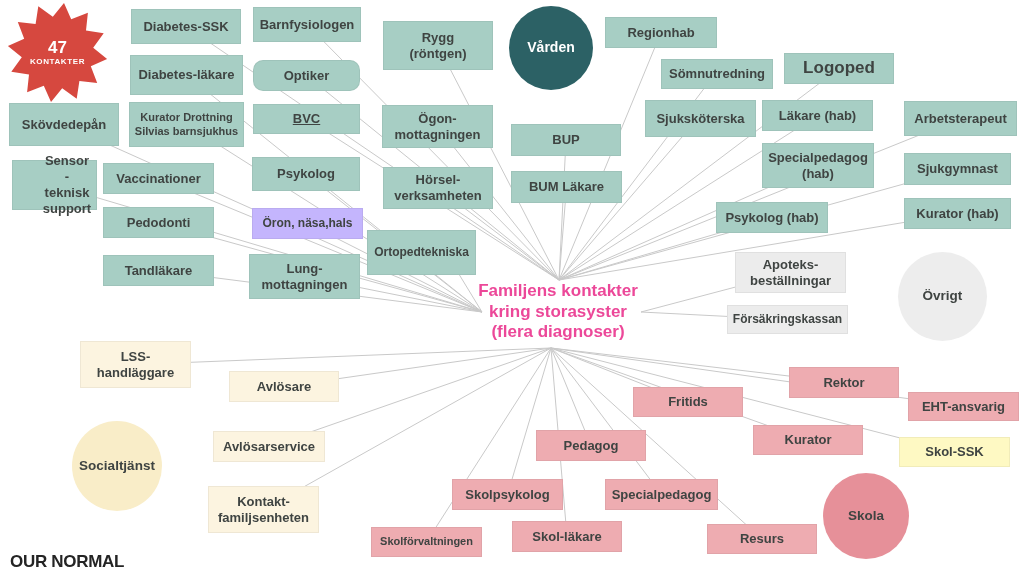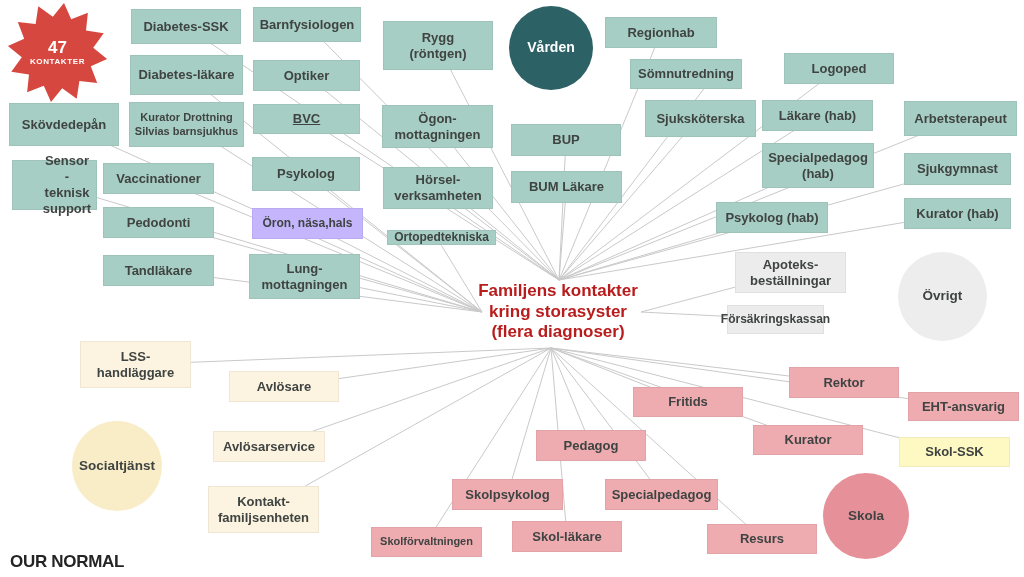--- a/index.html
+++ b/index.html
@@ -29,21 +29,21 @@
   #badge .badge-text{
     position:absolute;left:0;top:0;width:105px;height:105px;
     display:flex;flex-direction:column;align-items:center;justify-content:center;
     color:#ffffff;font-weight:700;text-align:center;
   }
   #badge .count{font-size:17px;line-height:1.1;}
   #badge .lbl{font-size:8px;letter-spacing:0.6px;}
   #center-title{
     position:absolute;left:462px;top:281px;width:192px;
     text-align:center;
-    font-size:17px;line-height:1.22;font-weight:700;color:#b91c1c;
+    font-size:17px;line-height:1.22;font-weight:700;color:#ec4899;
   }
   #logo{
     position:absolute;left:10px;top:552px;
     font-size:17px;font-weight:700;letter-spacing:-0.3px;color:#242424;
   }
 </style>
 </head>
 <body>
 
 <div id="canvas">
@@ -95,59 +95,59 @@
       <line x1="551" y1="348" x2="661.5" y2="494.5" stroke="#c9c9c9" stroke-width="1"></line>
       <line x1="551" y1="348" x2="567" y2="536.5" stroke="#c9c9c9" stroke-width="1"></line>
       <line x1="551" y1="348" x2="762" y2="539" stroke="#c9c9c9" stroke-width="1"></line>
       <line x1="551" y1="348" x2="426.5" y2="542" stroke="#c9c9c9" stroke-width="1"></line>
     </svg>
 
   <div id="nodes">
       <div class="node rect" style="left: 131px; top: 9px; width: 110px; height: 35px; background: rgb(167, 206, 196);"><span style="font-size: 13px;">Diabetes-SSK</span></div>
       <div class="node rect" style="left: 253px; top: 7px; width: 108px; height: 35px; background: rgb(167, 206, 196);"><span style="font-size: 13px;">Barnfysiologen</span></div>
       <div class="node rect" style="left: 130px; top: 55px; width: 113px; height: 40px; background: rgb(167, 206, 196);"><span style="font-size: 13px;">Diabetes-läkare</span></div>
-      <div class="node rect" style="left: 253px; top: 60px; width: 107px; height: 31px; background: rgb(167, 206, 196);"><span style="font-size: 13px;">Optiker</span></div>
+      <div class="node rect" style="left: 253px; top: 60px; width: 107px; height: 31px; background: rgb(167, 206, 196); border-radius: 10px;"><span style="font-size: 13px;">Optiker</span></div>
       <div class="node rect" style="left: 129px; top: 102px; width: 115px; height: 45px; background: rgb(167, 206, 196);"><span style="font-size: 11px;">Kurator Drottning
 Silvias barnsjukhus</span></div>
       <div class="node rect" style="left: 253px; top: 104px; width: 107px; height: 30px; background: rgb(167, 206, 196); text-decoration: underline;"><span style="font-size: 13px;">BVC</span></div>
       <div class="node rect" style="left: 9px; top: 103px; width: 110px; height: 43px; background: rgb(167, 206, 196);"><span style="font-size: 13px;">Skövdedepån</span></div>
       <div class="node rect" style="left: 12px; top: 160px; width: 85px; height: 50px; background: rgb(167, 206, 196); padding-left: 28px;"><span style="font-size: 13px;">Sensor
 - teknisk
 support</span></div>
       <div class="node rect" style="left: 103px; top: 163px; width: 111px; height: 31px; background: rgb(167, 206, 196);"><span style="font-size: 13px;">Vaccinationer</span></div>
       <div class="node rect" style="left: 252px; top: 157px; width: 108px; height: 34px; background: rgb(167, 206, 196);"><span style="font-size: 13px;">Psykolog</span></div>
       <div class="node rect" style="left: 103px; top: 207px; width: 111px; height: 31px; background: rgb(167, 206, 196);"><span style="font-size: 13px;">Pedodonti</span></div>
       <div class="node rect" style="left: 252px; top: 208px; width: 111px; height: 31px; background: #c4b5fd;"><span style="font-size: 12px;">Öron, näsa,hals</span></div>
       <div class="node rect" style="left: 103px; top: 255px; width: 111px; height: 31px; background: rgb(167, 206, 196);"><span style="font-size: 13px;">Tandläkare</span></div>
       <div class="node rect" style="left: 249px; top: 254px; width: 111px; height: 45px; background: rgb(167, 206, 196);"><span style="font-size: 13px;">Lung-
 mottagningen</span></div>
       <div class="node rect" style="left: 383px; top: 21px; width: 110px; height: 49px; background: rgb(167, 206, 196);"><span style="font-size: 13px;">Rygg
 (röntgen)</span></div>
       <div class="node rect" style="left: 382px; top: 105px; width: 111px; height: 43px; background: rgb(167, 206, 196);"><span style="font-size: 13px;">Ögon-
 mottagningen</span></div>
       <div class="node rect" style="left: 383px; top: 167px; width: 110px; height: 42px; background: rgb(167, 206, 196);"><span style="font-size: 13px;">Hörsel-
 verksamheten</span></div>
-      <div class="node rect" style="left: 387px; top: 230px; width: 109px; height: 15px; background: rgb(167, 206, 196);"><span style="font-size: 12px;">Ortopedtekniska</span></div>
+      <div class="node rect" style="left: 367px; top: 230px; width: 109px; height: 45px; background: rgb(167, 206, 196);"><span style="font-size: 12px;">Ortopedtekniska</span></div>
       <div class="node rect" style="left: 511px; top: 124px; width: 110px; height: 32px; background: rgb(167, 206, 196);"><span style="font-size: 13px;">BUP</span></div>
       <div class="node rect" style="left: 511px; top: 171px; width: 111px; height: 32px; background: rgb(167, 206, 196);"><span style="font-size: 13px;">BUM Läkare</span></div>
       <div class="node rect" style="left: 605px; top: 17px; width: 112px; height: 31px; background: rgb(167, 206, 196);"><span style="font-size: 13px;">Regionhab</span></div>
-      <div class="node rect" style="left: 630px; top: 59px; width: 112px; height: 30px; background: rgb(167, 206, 196);"><span style="font-size: 13px;">Sömnutredning</span></div>
-      <div class="node rect" style="left: 784px; top: 53px; width: 110px; height: 31px; background: rgb(167, 206, 196);"><span style="font-size: 13px;">Logoped</span></div>
+      <div class="node rect" style="left: 661px; top: 59px; width: 112px; height: 30px; background: rgb(167, 206, 196);"><span style="font-size: 13px;">Sömnutredning</span></div>
+      <div class="node rect" style="left: 784px; top: 53px; width: 110px; height: 31px; background: rgb(167, 206, 196);"><span style="font-size: 17px;">Logoped</span></div>
       <div class="node rect" style="left: 645px; top: 100px; width: 111px; height: 37px; background: rgb(167, 206, 196);"><span style="font-size: 13px;">Sjuksköterska</span></div>
       <div class="node rect" style="left: 762px; top: 100px; width: 111px; height: 31px; background: rgb(167, 206, 196);"><span style="font-size: 13px;">Läkare (hab)</span></div>
       <div class="node rect" style="left: 904px; top: 101px; width: 113px; height: 35px; background: rgb(167, 206, 196);"><span style="font-size: 13px;">Arbetsterapeut</span></div>
       <div class="node rect" style="left: 762px; top: 143px; width: 112px; height: 45px; background: rgb(167, 206, 196);"><span style="font-size: 13px;">Specialpedagog
 (hab)</span></div>
       <div class="node rect" style="left: 904px; top: 153px; width: 107px; height: 32px; background: rgb(167, 206, 196);"><span style="font-size: 13px;">Sjukgymnast</span></div>
       <div class="node rect" style="left: 716px; top: 202px; width: 112px; height: 31px; background: rgb(167, 206, 196);"><span style="font-size: 13px;">Psykolog (hab)</span></div>
       <div class="node rect" style="left: 904px; top: 198px; width: 107px; height: 31px; background: rgb(167, 206, 196);"><span style="font-size: 13px;">Kurator (hab)</span></div>
       <div class="node circle" style="left: 509px; top: 6px; width: 84px; height: 84px; background: rgb(44, 97, 101); color: rgb(255, 255, 255);"><span style="font-size: 14px;">Vården</span></div>
       <div class="node rect" style="left: 735px; top: 252px; width: 111px; height: 41px; background: rgb(236, 236, 236);"><span style="font-size: 13px;">Apoteks-
 beställningar</span></div>
-      <div class="node rect" style="left: 727px; top: 305px; width: 97px; height: 29px; background: rgb(236, 236, 236);"><span style="font-size: 12px;">Försäkringskassan</span></div>
+      <div class="node rect" style="left: 727px; top: 305px; width: 121px; height: 29px; background: rgb(236, 236, 236);"><span style="font-size: 12px;">Försäkringskassan</span></div>
       <div class="node circle" style="left: 898px; top: 252px; width: 89px; height: 89px; background: rgb(237, 237, 237);"><span style="font-size: 13.5px;">Övrigt</span></div>
       <div class="node rect" style="left: 80px; top: 341px; width: 111px; height: 47px; background: rgb(252, 244, 224);"><span style="font-size: 13px;">LSS-
 handläggare</span></div>
       <div class="node rect" style="left: 229px; top: 371px; width: 110px; height: 31px; background: rgb(252, 244, 224);"><span style="font-size: 13px;">Avlösare</span></div>
       <div class="node rect" style="left: 213px; top: 431px; width: 112px; height: 31px; background: rgb(252, 244, 224);"><span style="font-size: 13px;">Avlösarservice</span></div>
       <div class="node rect" style="left: 208px; top: 486px; width: 111px; height: 47px; background: rgb(252, 244, 224);"><span style="font-size: 13px;">Kontakt-
 familjsenheten</span></div>
       <div class="node circle" style="left: 72px; top: 421px; width: 90px; height: 90px; background: rgb(249, 237, 200);"><span style="font-size: 13.5px;">Socialtjänst</span></div>
       <div class="node rect" style="left: 633px; top: 387px; width: 110px; height: 30px; background: rgb(238, 172, 177);"><span style="font-size: 13px;">Fritids</span></div>
       <div class="node rect" style="left: 789px; top: 367px; width: 110px; height: 31px; background: rgb(238, 172, 177);"><span style="font-size: 13px;">Rektor</span></div>

